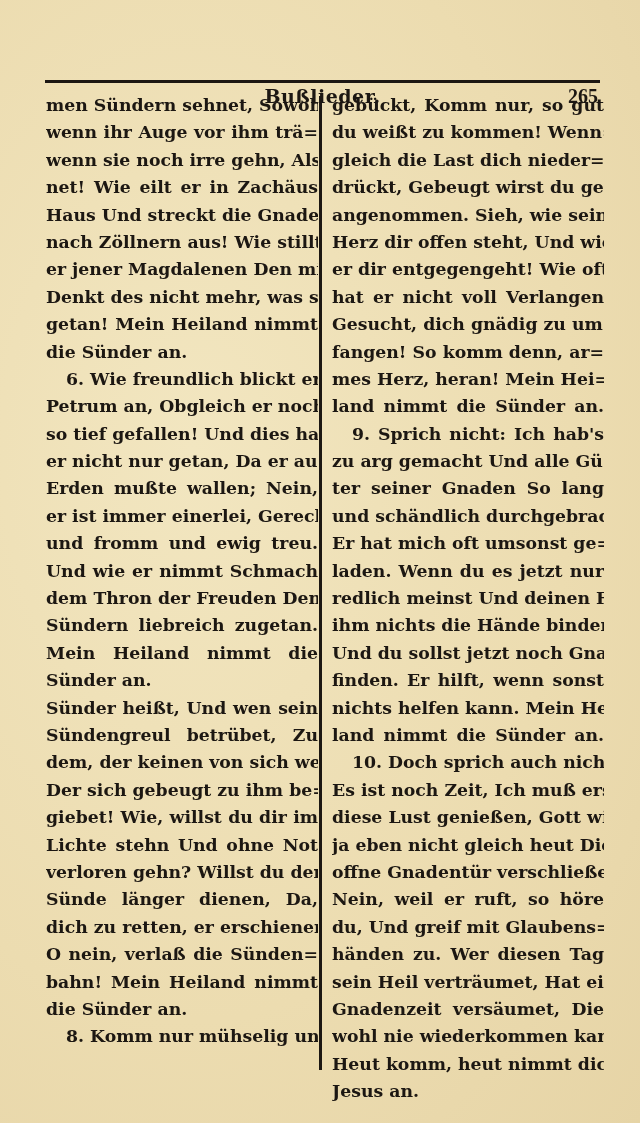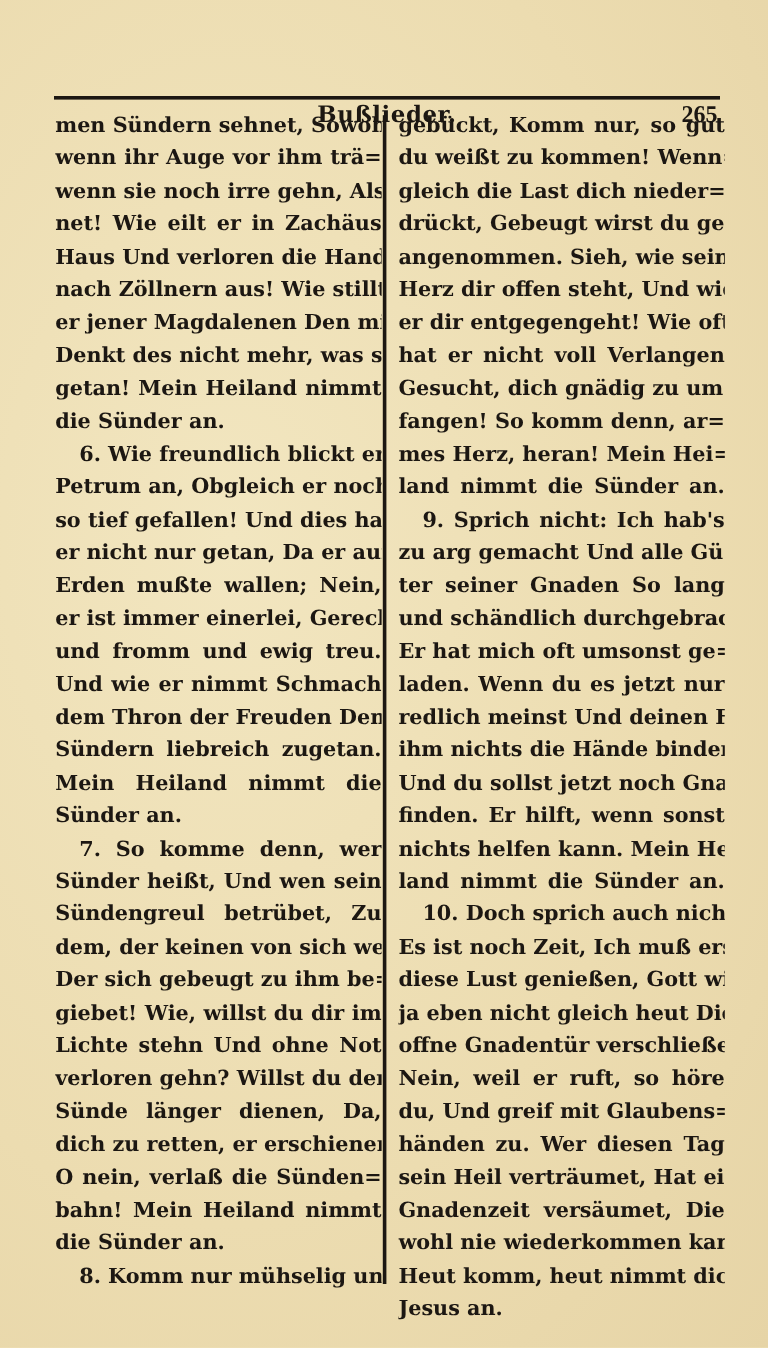--- a/index.html
+++ b/index.html
@@ -49,39 +49,38 @@
     <div class="running-title">Bußlieder.</div>
     <div class="page-number">265</div>
   </div>
   <div class="header-rule"></div>
 
   <div class="col col-left" id="col-0">
       <span class="line">men Sündern sehnet, Sowohl</span>
       <span class="line">wenn ihr Auge vor ihm trä=</span>
       <span class="line">wenn sie noch irre gehn, Als</span>
       <span class="line">net! Wie eilt er in Zachäus</span>
-      <span class="line">Haus Und verloren die Hand</span>
+      <span class="line">Haus Und streckt die Gnade</span>
       <span class="line">nach Zöllnern aus! Wie stillt</span>
       <span class="line">er jener Magdalenen Den mil=</span>
       <span class="line">Denkt des nicht mehr, was sie</span>
       <span class="line">getan! Mein Heiland nimmt</span>
       <span class="line last">die Sünder an.</span>
       <span class="line indent">6. Wie freundlich blickt er</span>
       <span class="line">Petrum an, Obgleich er noch</span>
       <span class="line">so tief gefallen! Und dies hat</span>
       <span class="line">er nicht nur getan, Da er auf</span>
       <span class="line">Erden mußte wallen; Nein,</span>
       <span class="line">er ist immer einerlei, Gerecht</span>
       <span class="line">und fromm und ewig treu.</span>
       <span class="line">Und wie er nimmt Schmach</span>
       <span class="line">dem Thron der Freuden Den</span>
       <span class="line">Sündern liebreich zugetan.</span>
       <span class="line">Mein Heiland nimmt die</span>
       <span class="line last">Sünder an.</span>
-      <span class="line indent">7. So komme denn, wer</span>
       <span class="line">Sünder heißt, Und wen sein</span>
       <span class="line">Sündengreul betrübet, Zu</span>
       <span class="line">dem, der keinen von sich weist,</span>
       <span class="line">Der sich gebeugt zu ihm be=</span>
       <span class="line">giebet! Wie, willst du dir im</span>
       <span class="line">Lichte stehn Und ohne Not</span>
       <span class="line">verloren gehn? Willst du der</span>
       <span class="line">Sünde länger dienen, Da,</span>
       <span class="line">dich zu retten, er erschienen?</span>
       <span class="line">O nein, verlaß die Sünden=</span>

